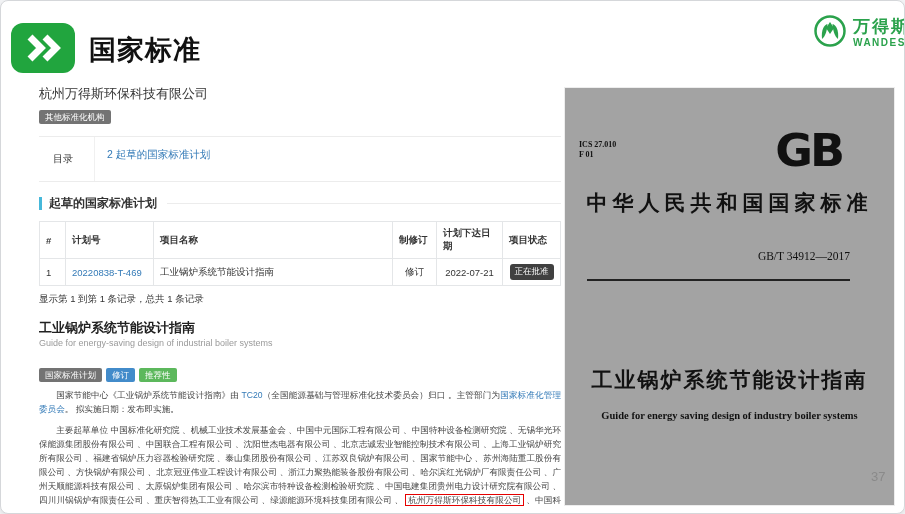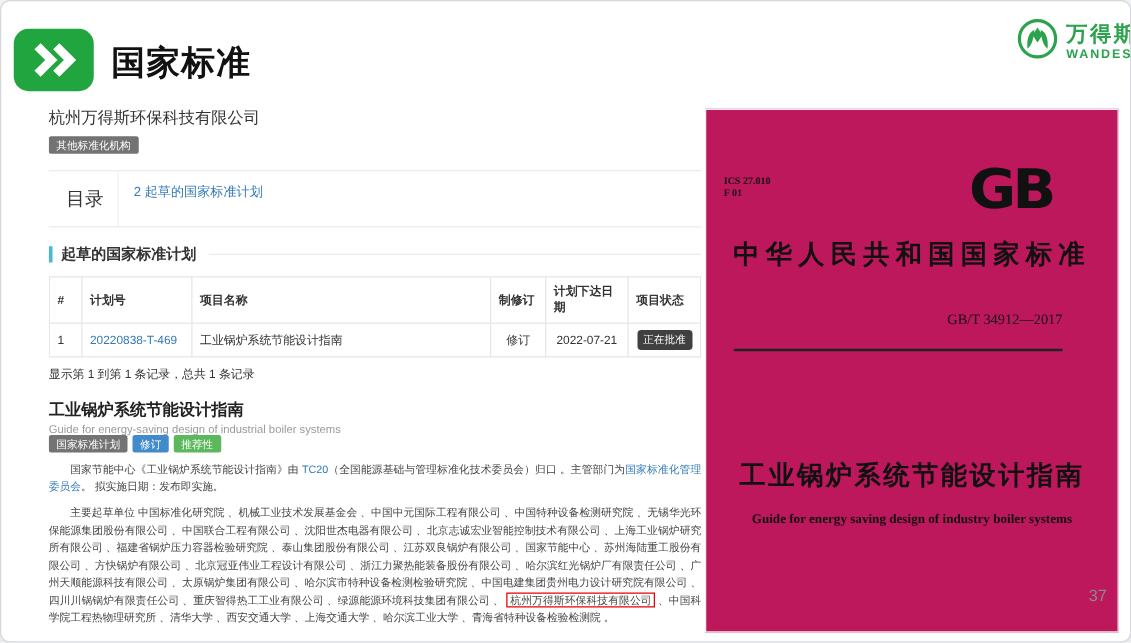--- a/index.html
+++ b/index.html
@@ -25,46 +25,46 @@
   .brand-en { color:#2ba24c; font-size:10px; font-weight:bold; letter-spacing:1.5px; margin-top:3px; }
   
   .panel { position:absolute; left:38px; top:84px; width:522px; height:424px; overflow:hidden; }
   .company-name { font-size:13px; color:#333; }
   .tag { display:inline-block; color:#fff; font-size:8.5px; padding:2px 6px; border-radius:2px; line-height:1.2; }
   .tag-info { background:#737373; }
   .tag-primary { background:#428bca; }
   .tag-success { background:#5cb85c; }
   .company-tag { margin-top:3px; }
   .toc { margin-top:12px; border-top:1px solid #ececec; border-bottom:1px solid #ececec; display:flex; min-height:46px; }
-  .toc-label { width:56px; border-right:1px solid #f0f0f0; display:flex; align-items:center; padding-left:14px; font-size:15px; color:#333; }
+  .toc-label { width:56px; border-right:1px solid #f0f0f0; display:flex; align-items:center; padding-left:14px; font-size:10px; color:#333; }
   .toc-body { flex:1; padding:7px 0 0 12px; }
   .toc-link { font-size:10.5px; color:#337ab7; text-decoration:none; cursor:pointer; }
   .sec-hd { margin-top:13px; display:flex; align-items:center; }
   .sec-bar { width:3px; height:13px; background:#46b8da; margin-right:7px; }
   .sec-title { font-size:12px; font-weight:bold; color:#333; white-space:nowrap; }
   .sec-rule { flex:1; height:1px; background:#ececec; margin-left:10px; }
   table.plans { margin-top:9px; width:100%; border-collapse:collapse; font-size:9.5px; color:#333; }
   table.plans th, table.plans td { border:1px solid #e4e6e8; padding:5px 6px; }
   table.plans th { font-weight:bold; text-align:left; background:#fff; }
   .col-idx { width:26px; } .col-no { width:88px; } .col-rev { width:44px; text-align:center; }
   .col-date { width:66px; text-align:center; } .col-status { width:58px; text-align:center; }
   th.col-rev, th.col-date, th.col-status { text-align:center; }
   .plan-link { color:#337ab7; text-decoration:none; cursor:pointer; }
   .status-badge { display:inline-block; background:#404040; color:#fff; font-size:8.5px; padding:2px 5px; border-radius:3px; }
   .pagination { margin-top:7px; font-size:9.5px; color:#333; }
   .detail-title { margin-top:13px; font-size:13px; font-weight:bold; color:#222; }
   .detail-sub { margin-top:1px; font-size:9px; color:#9a9a9a; }
-  .tag-row { margin-top:0; display:flex; gap:4px; }
+  .tag-row { margin-top:20px; display:flex; gap:4px; }
   .para { margin-top:7px; font-size:8.6px; line-height:1.62; color:#444; text-indent:2em; text-align:justify; }
   .inline-link { color:#337ab7; text-decoration:none; cursor:pointer; }
   .red-box { border:1.5px solid #e60000; padding:0 2px; margin:0 2px; }
   
   .cover {
     position:absolute; left:563px; top:86px; width:331px; height:419px;
-    background:#be185d; border:1px solid #ededed;
+    background:#a3a3a3; border:1px solid #ededed;
     font-family:"Liberation Serif", serif; color:#111;
   }
   .cover-ics { position:absolute; left:14px; top:52px; font-size:8px; font-weight:bold; line-height:1.3; }
   .cover-gb { position:absolute; right:52px; top:36px; font-family:"DejaVu Sans", sans-serif; font-size:46px; font-weight:900; letter-spacing:-3px; transform:scaleY(.95); }
   .cover-heading { position:absolute; top:101px; left:0; width:100%; text-align:center; font-size:21px; font-weight:bold; letter-spacing:5px; white-space:nowrap; }
   .cover-no { position:absolute; top:162px; right:44px; font-size:11.5px; font-weight:normal; }
   .cover-rule { position:absolute; top:191px; left:22px; right:44px; border-top:2px solid #222; }
   .cover-title { position:absolute; top:278px; left:0; width:100%; text-align:center; font-size:21px; font-weight:bold; letter-spacing:2px; font-family:"Liberation Sans", sans-serif; }
   .cover-sub { position:absolute; top:322px; left:0; width:100%; text-align:center; font-size:10.5px; font-weight:bold; }
   .page-num { position:absolute; left:870px; top:468px; font-size:13px; color:#8a8a8a; }

